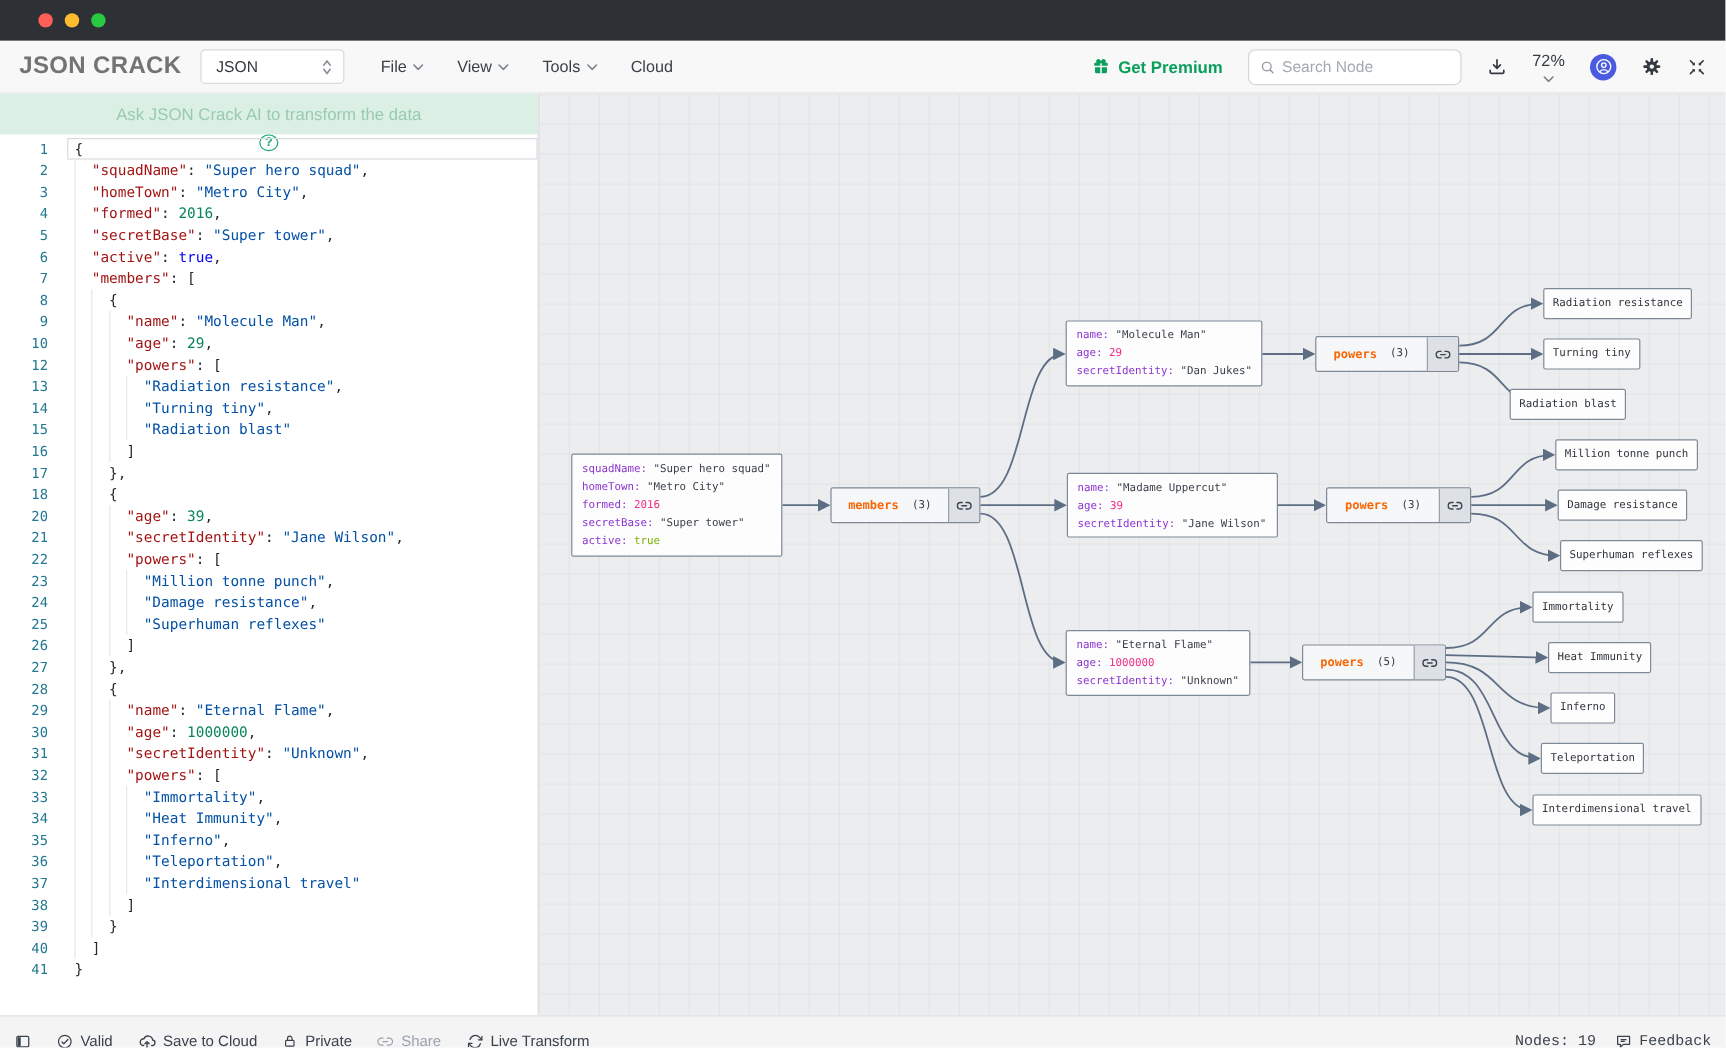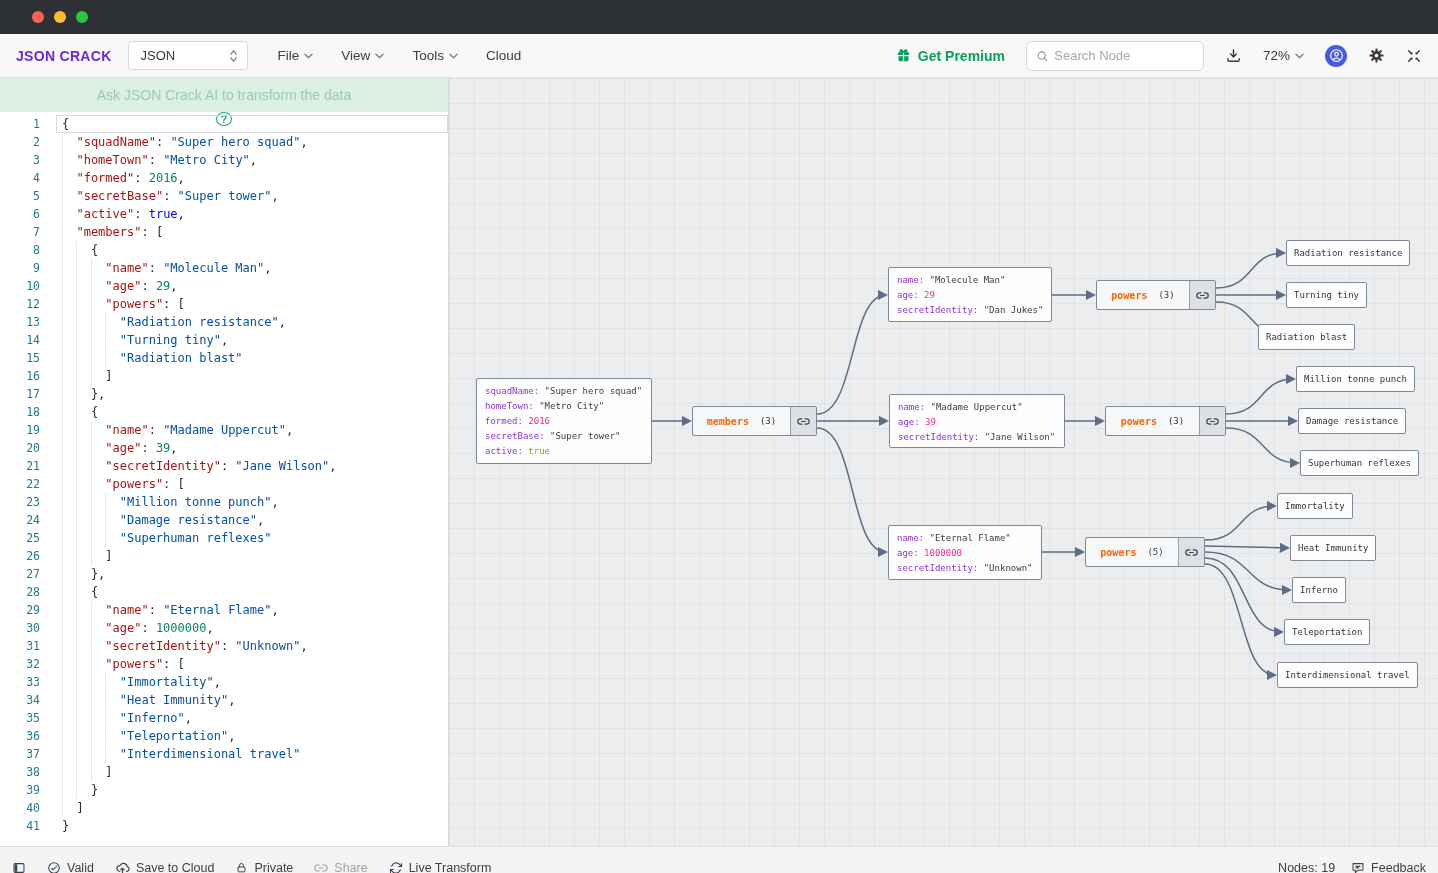--- a/index.html
+++ b/index.html
@@ -8,36 +8,36 @@
 
   
   .titlebar { height:34px; background:#2d3136; display:flex; align-items:center;
     padding-left:32px; gap:10px; }
   .dot { width:12px; height:12px; border-radius:50%; }
 
   
   .toolbar { height:44px; background:#f8f8f9; border-bottom:1px solid #e3e4e6;
     display:flex; align-items:center; justify-content:space-between; padding:0 16px; }
   .tb-left { display:flex; align-items:center; gap:16px; }
-  .logo { font-weight:800; font-size:14px; color:#6d28d9; letter-spacing:.3px; cursor:pointer; }
+  .logo { font-weight:800; font-size:20px; color:#737373; letter-spacing:.3px; cursor:pointer; }
   .format-select { width:120px; height:29px; background:#fff; border:1px solid #d8d9db;
     border-radius:4px; display:flex; align-items:center; justify-content:space-between;
     padding:0 9px 0 12px; font-size:13px; color:#33383e; cursor:pointer; }
   .menu { display:flex; align-items:center; gap:28px; margin-left:14px; }
   .menu-item { font-size:13.5px; color:#3a4148; display:flex; align-items:center; gap:5px; cursor:pointer; }
   .tb-right { display:flex; align-items:center; gap:21px; }
   .premium { display:flex; align-items:center; gap:7px; color:#0aa05c; font-weight:700;
     font-size:14px; cursor:pointer; }
   .search-box { width:178px; height:30px; background:#fff; border:1px solid #d5d7da;
     border-radius:6px; display:flex; align-items:center; padding:0 9px; gap:6px; }
   .search-box input { border:none; outline:none; font-size:13px; width:100%; color:#333;
     font-family:"Liberation Sans",sans-serif; background:transparent; }
   .search-box input::placeholder { color:#a2a9b3; }
   .icon-btn { color:#343a40; display:flex; align-items:center; cursor:pointer; }
-  .zoom-ctl { font-size:13.5px; color:#343a40; display:flex; gap:5px; align-items:center; cursor:pointer; }
+  .zoom-ctl { font-size:13.5px; color:#343a40; display:flex; gap:5px; align-items:center; cursor:pointer;flex-direction:column; }
   .account { width:22px; height:22px; border-radius:50%; background:#4a5be0; display:flex;
     align-items:center; justify-content:center; color:#fff; cursor:pointer; }
 
   
   .main { display:flex; height:768px; }
   .left-panel { width:449px; min-width:449px; border-right:1px solid #d6d8da; display:flex;
     flex-direction:column; background:#fff; }
   .ai-banner { height:34px; min-height:34px; background:#dcefe4; display:flex; align-items:center;
     padding:0 12px; gap:9px; color:#14a874; cursor:text;flex-direction:column; }
   .ai-placeholder { color:#98cbb0; font-size:14px; flex:1; }
@@ -83,21 +83,21 @@
   .parent-count { color:#343b46; font-size:9px; }
   .parent-link { width:26px; border-left:1px solid #98a2ad; background:#dde0e4; display:flex;
     align-items:center; justify-content:center; color:#3c4450; cursor:pointer; }
   .node.leaf { padding:5px 7px; white-space:pre; line-height:14px; }
 
   
   .statusbar { height:42px; background:#f4f4f5; border-top:1px solid #dddfe1; display:flex;
     align-items:center; justify-content:space-between; padding:0 12px; font-size:12.5px;
     color:#3a424c; }
   .sb-left { display:flex; align-items:center; gap:21px; }
-  .sb-right { display:flex; align-items:center; gap:16px; }
+  .sb-right { display:flex; align-items:center; gap:16px;font-family:Liberation Mono, monospace; }
   .sb-item { display:flex; align-items:center; gap:6px; cursor:pointer; }
   .sb-item.muted { color:#9ba3ac; }
   .sb-item svg { flex:none; }
 </style>
 </head>
 <body>
 
 <div class="titlebar">
   <span class="dot" style="background:#ff5f57"></span>
   <span class="dot" style="background:#febc2e"></span>
@@ -212,21 +212,20 @@
         <div class="ed-line"><span class="gutter">8</span><span class="ed-content"><span class="guide"></span><span class="guide"></span><span class="tk-pun">{</span></span></div>
         <div class="ed-line"><span class="gutter">9</span><span class="ed-content"><span class="guide"></span><span class="guide"></span><span class="guide"></span><span class="tk-key">"name"</span><span class="tk-pun">: </span><span class="tk-str">"Molecule Man"</span><span class="tk-pun">,</span></span></div>
         <div class="ed-line"><span class="gutter">10</span><span class="ed-content"><span class="guide"></span><span class="guide"></span><span class="guide"></span><span class="tk-key">"age"</span><span class="tk-pun">: </span><span class="tk-num">29</span><span class="tk-pun">,</span></span></div>
         <div class="ed-line"><span class="gutter">12</span><span class="ed-content"><span class="guide"></span><span class="guide"></span><span class="guide"></span><span class="tk-key">"powers"</span><span class="tk-pun">: [</span></span></div>
         <div class="ed-line"><span class="gutter">13</span><span class="ed-content"><span class="guide"></span><span class="guide"></span><span class="guide"></span><span class="guide"></span><span class="tk-str">"Radiation resistance"</span><span class="tk-pun">,</span></span></div>
         <div class="ed-line"><span class="gutter">14</span><span class="ed-content"><span class="guide"></span><span class="guide"></span><span class="guide"></span><span class="guide"></span><span class="tk-str">"Turning tiny"</span><span class="tk-pun">,</span></span></div>
         <div class="ed-line"><span class="gutter">15</span><span class="ed-content"><span class="guide"></span><span class="guide"></span><span class="guide"></span><span class="guide"></span><span class="tk-str">"Radiation blast"</span></span></div>
         <div class="ed-line"><span class="gutter">16</span><span class="ed-content"><span class="guide"></span><span class="guide"></span><span class="guide"></span><span class="tk-pun">]</span></span></div>
         <div class="ed-line"><span class="gutter">17</span><span class="ed-content"><span class="guide"></span><span class="guide"></span><span class="tk-pun">},</span></span></div>
         <div class="ed-line"><span class="gutter">18</span><span class="ed-content"><span class="guide"></span><span class="guide"></span><span class="tk-pun">{</span></span></div>
-        <div class="ed-line"><span class="gutter">19</span><span class="ed-content"><span class="guide"></span><span class="guide"></span><span class="guide"></span><span class="tk-key">"name"</span><span class="tk-pun">: </span><span class="tk-str">"Madame Uppercut"</span><span class="tk-pun">,</span></span></div>
         <div class="ed-line"><span class="gutter">20</span><span class="ed-content"><span class="guide"></span><span class="guide"></span><span class="guide"></span><span class="tk-key">"age"</span><span class="tk-pun">: </span><span class="tk-num">39</span><span class="tk-pun">,</span></span></div>
         <div class="ed-line"><span class="gutter">21</span><span class="ed-content"><span class="guide"></span><span class="guide"></span><span class="guide"></span><span class="tk-key">"secretIdentity"</span><span class="tk-pun">: </span><span class="tk-str">"Jane Wilson"</span><span class="tk-pun">,</span></span></div>
         <div class="ed-line"><span class="gutter">22</span><span class="ed-content"><span class="guide"></span><span class="guide"></span><span class="guide"></span><span class="tk-key">"powers"</span><span class="tk-pun">: [</span></span></div>
         <div class="ed-line"><span class="gutter">23</span><span class="ed-content"><span class="guide"></span><span class="guide"></span><span class="guide"></span><span class="guide"></span><span class="tk-str">"Million tonne punch"</span><span class="tk-pun">,</span></span></div>
         <div class="ed-line"><span class="gutter">24</span><span class="ed-content"><span class="guide"></span><span class="guide"></span><span class="guide"></span><span class="guide"></span><span class="tk-str">"Damage resistance"</span><span class="tk-pun">,</span></span></div>
         <div class="ed-line"><span class="gutter">25</span><span class="ed-content"><span class="guide"></span><span class="guide"></span><span class="guide"></span><span class="guide"></span><span class="tk-str">"Superhuman reflexes"</span></span></div>
         <div class="ed-line"><span class="gutter">26</span><span class="ed-content"><span class="guide"></span><span class="guide"></span><span class="guide"></span><span class="tk-pun">]</span></span></div>
         <div class="ed-line"><span class="gutter">27</span><span class="ed-content"><span class="guide"></span><span class="guide"></span><span class="tk-pun">},</span></span></div>
         <div class="ed-line"><span class="gutter">28</span><span class="ed-content"><span class="guide"></span><span class="guide"></span><span class="tk-pun">{</span></span></div>
         <div class="ed-line"><span class="gutter">29</span><span class="ed-content"><span class="guide"></span><span class="guide"></span><span class="guide"></span><span class="tk-key">"name"</span><span class="tk-pun">: </span><span class="tk-str">"Eternal Flame"</span><span class="tk-pun">,</span></span></div>

